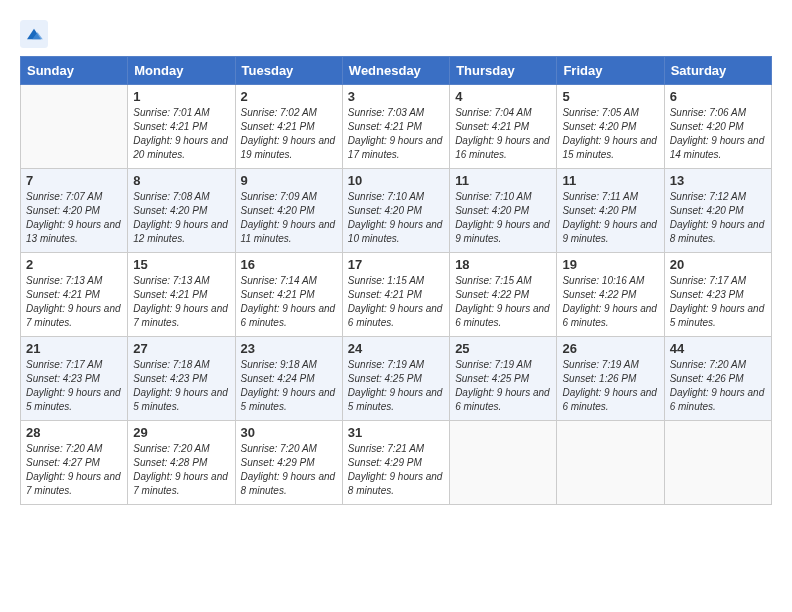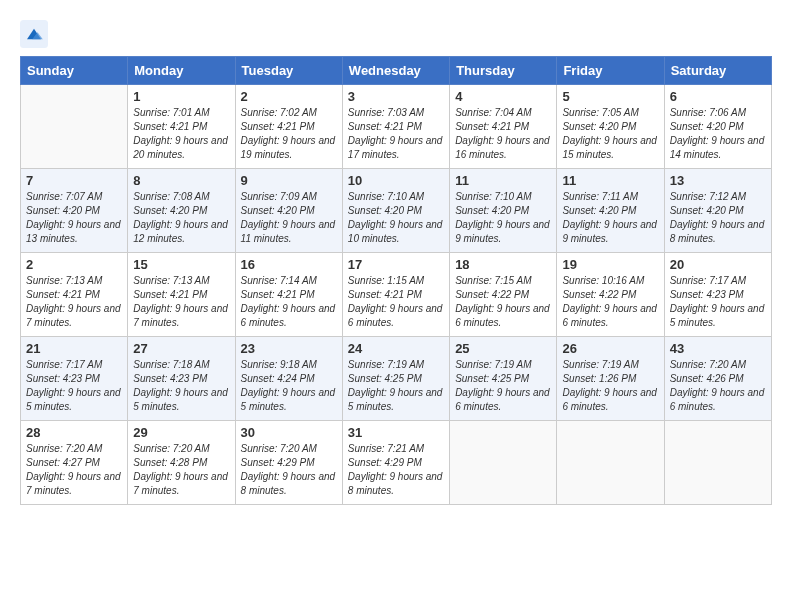--- a/index.html
+++ b/index.html
@@ -318,21 +318,21 @@
 and 6 minutes.</div>
           </td>
           <td>
             <span class="day-num">26</span>
             <div class="day-info">Sunrise: 7:19 AM
 Sunset: 1:26 PM
 Daylight: 9 hours
 and 6 minutes.</div>
           </td>
           <td>
-            <span class="day-num">43</span>
+            <span class="day-num">44</span>
             <div class="day-info">Sunrise: 7:20 AM
 Sunset: 4:26 PM
 Daylight: 9 hours
 and 6 minutes.</div>
           </td>
         </tr>
         <tr>
           <td>
             <span class="day-num">28</span>
             <div class="day-info">Sunrise: 7:20 AM

